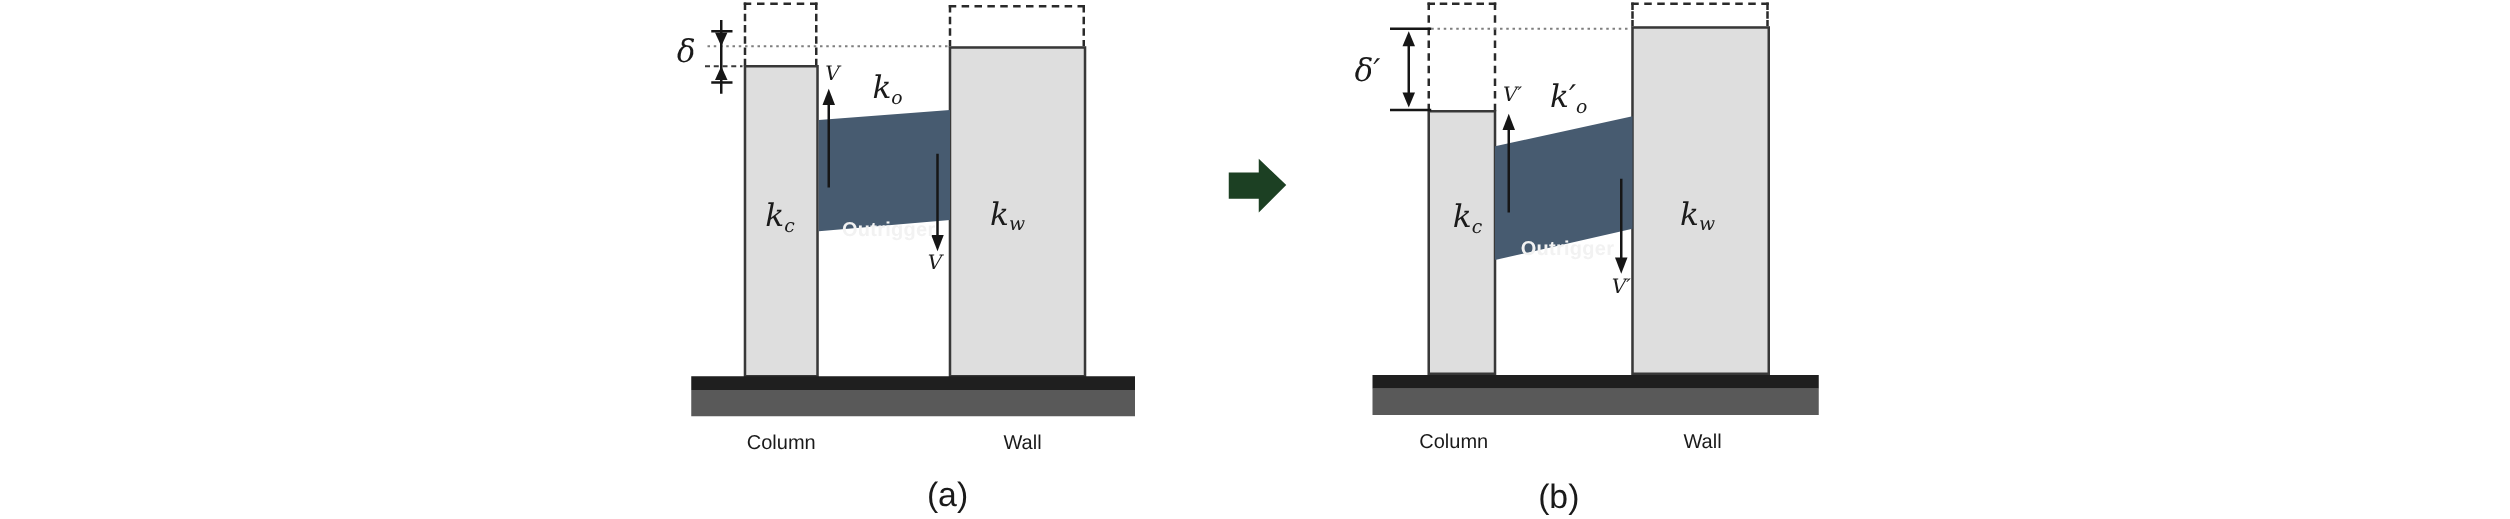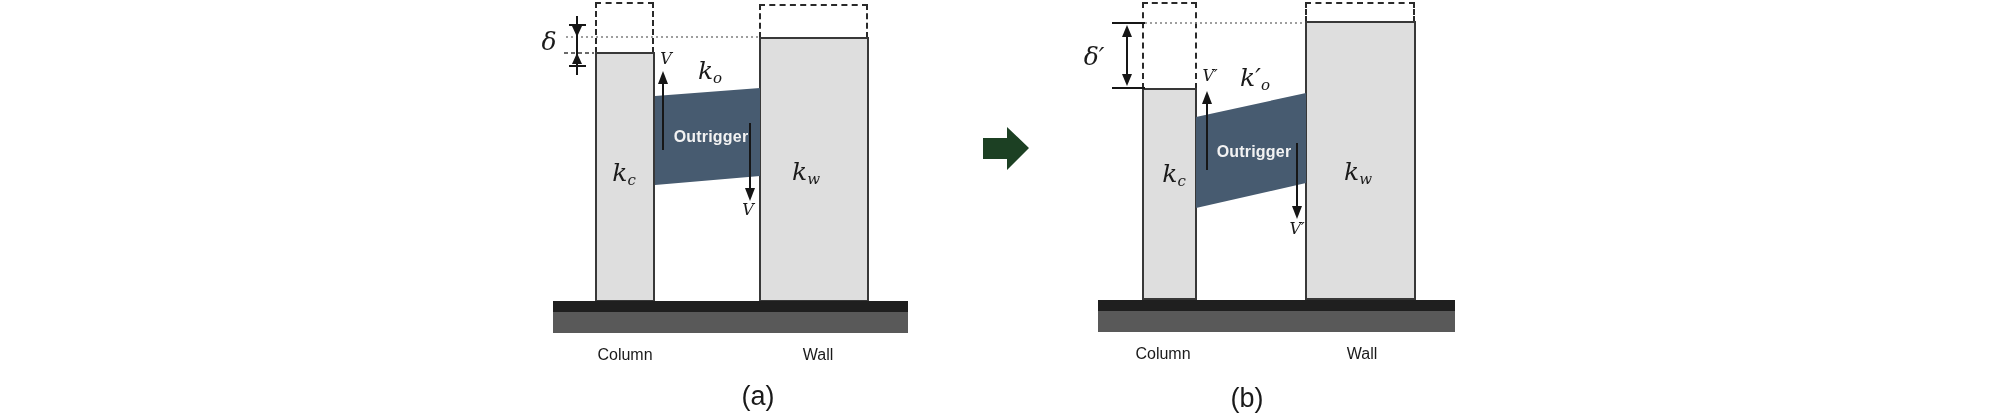--- a/index.html
+++ b/index.html
@@ -26,21 +26,21 @@
     position:absolute; transform:translate(-50%,-50%);
     white-space:nowrap; z-index:8; line-height:1;
   }
   .math { font-family:"DejaVu Serif", serif; font-style:italic; }
   .math .sub { font-size:0.6em; vertical-align:-0.32em; font-style:italic; }
   .delta   { font-size:25px; }
   .stiff   { font-size:25px; }
   .shear   { font-size:16px; }
   .outrig-lbl {
     color:var(--outrigger-text,#f2f2f2); font-size:16px; font-weight:600;
-    letter-spacing:0.2px; z-index:6;
+    letter-spacing:0.2px; z-index:6;margin-top:48px;
   }
   .member-caption { font-size:16px; }
   .panel-caption  { font-size:27px; }
   .stroke { stroke:#161616; stroke-width:2; fill:none; }
   .fillhead { fill:#161616; stroke:none; }
 </style>
 </head>
 <body>
 
 <div class="canvas">

